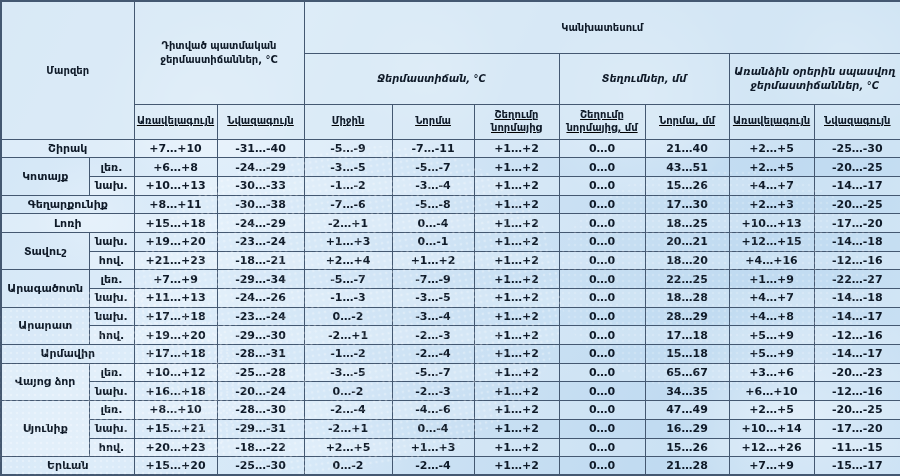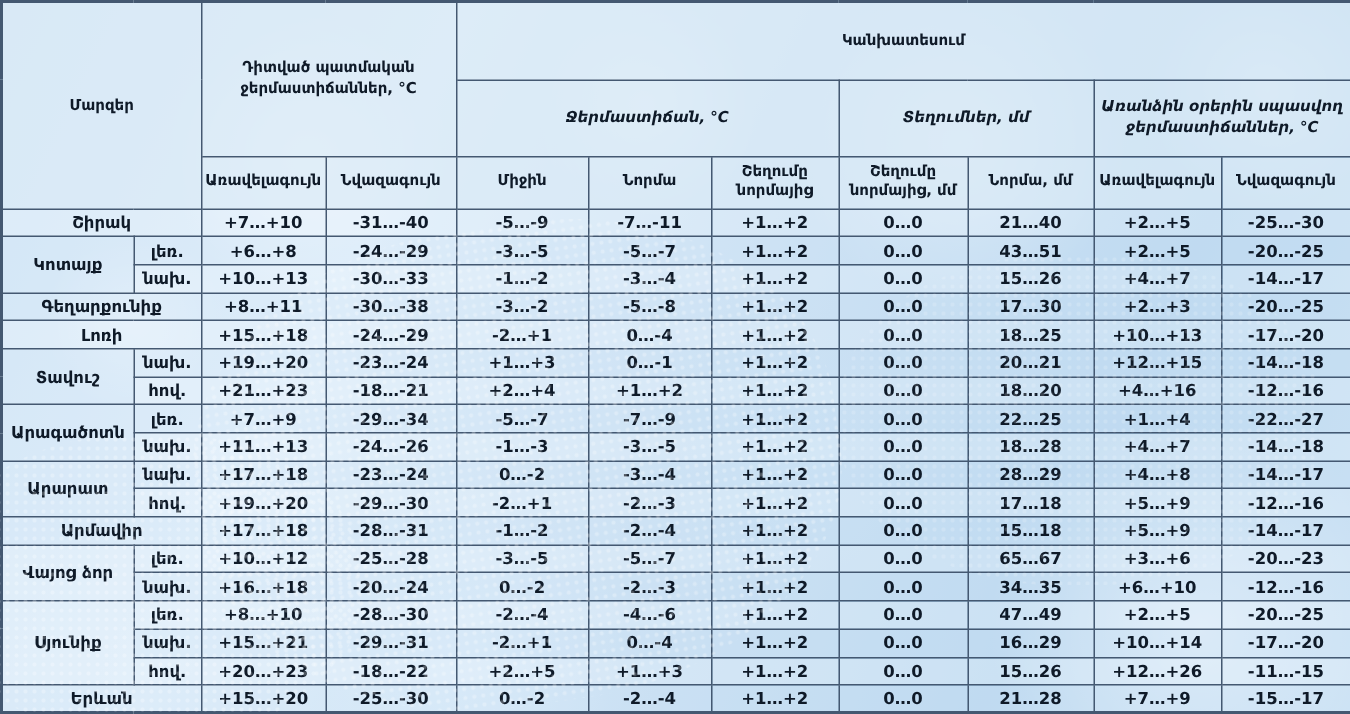--- a/index.html
+++ b/index.html
@@ -24,21 +24,21 @@
   }
   th,td{
     border:1px solid #445871;
     text-align:center;vertical-align:middle;
     color:#0f1a28;font-weight:bold;
     padding:0 2px;overflow:hidden;
   }
   thead th{background:rgba(219,234,247,.82);font-size:10px;line-height:1.35;}
   thead tr.h1{height:52px;}
   thead tr.h2{height:51px;font-style:italic;}
-  thead tr.h3{height:35px;}
+  thead tr.h3{height:35px;text-decoration:underline;}
   thead tr.h3 th{font-size:10px;line-height:1.25;}
   tbody td{background:rgba(226,239,250,.62);font-size:11px;white-space:nowrap;}
   tbody tr{height:18.7px;}
   td.zone{font-size:11px;}
   td.region{font-size:11px;}
   tbody tr:nth-child(2n) td{background:rgba(214,232,247,.55);}
   .frost{
     position:absolute;pointer-events:none;z-index:5;
     background-image:radial-gradient(rgba(255,255,255,.9) 1px, rgba(255,255,255,0) 1.7px);
     background-size:6px 6px;border-radius:45%;
@@ -123,21 +123,21 @@
           <td class="val">+1…+2</td>
           <td class="val">0…0</td>
           <td class="val">15…26</td>
           <td class="val">+4…+7</td>
           <td class="val">-14…-17</td>
         </tr>
         <tr>
           <td class="region" colspan="2">Գեղարքունիք</td>
           <td class="val">+8…+11</td>
           <td class="val">-30…-38</td>
-          <td class="val">-3…-2</td>
+          <td class="val">-7…-6</td>
           <td class="val">-5…-8</td>
           <td class="val">+1…+2</td>
           <td class="val">0…0</td>
           <td class="val">17…30</td>
           <td class="val">+2…+3</td>
           <td class="val">-20…-25</td>
         </tr>
         <tr>
           <td class="region" colspan="2">Լոռի</td>
           <td class="val">+15…+18</td>
@@ -178,21 +178,21 @@
         <tr>
           <td class="region" rowspan="2">Արագածոտն</td>
           <td class="zone">լեռ.</td>
           <td class="val">+7…+9</td>
           <td class="val">-29…-34</td>
           <td class="val">-5…-7</td>
           <td class="val">-7…-9</td>
           <td class="val">+1…+2</td>
           <td class="val">0…0</td>
           <td class="val">22…25</td>
-          <td class="val">+1…+4</td>
+          <td class="val">+1…+9</td>
           <td class="val">-22…-27</td>
         </tr>
         <tr>
           <td class="zone">նախ.</td>
           <td class="val">+11…+13</td>
           <td class="val">-24…-26</td>
           <td class="val">-1…-3</td>
           <td class="val">-3…-5</td>
           <td class="val">+1…+2</td>
           <td class="val">0…0</td>

